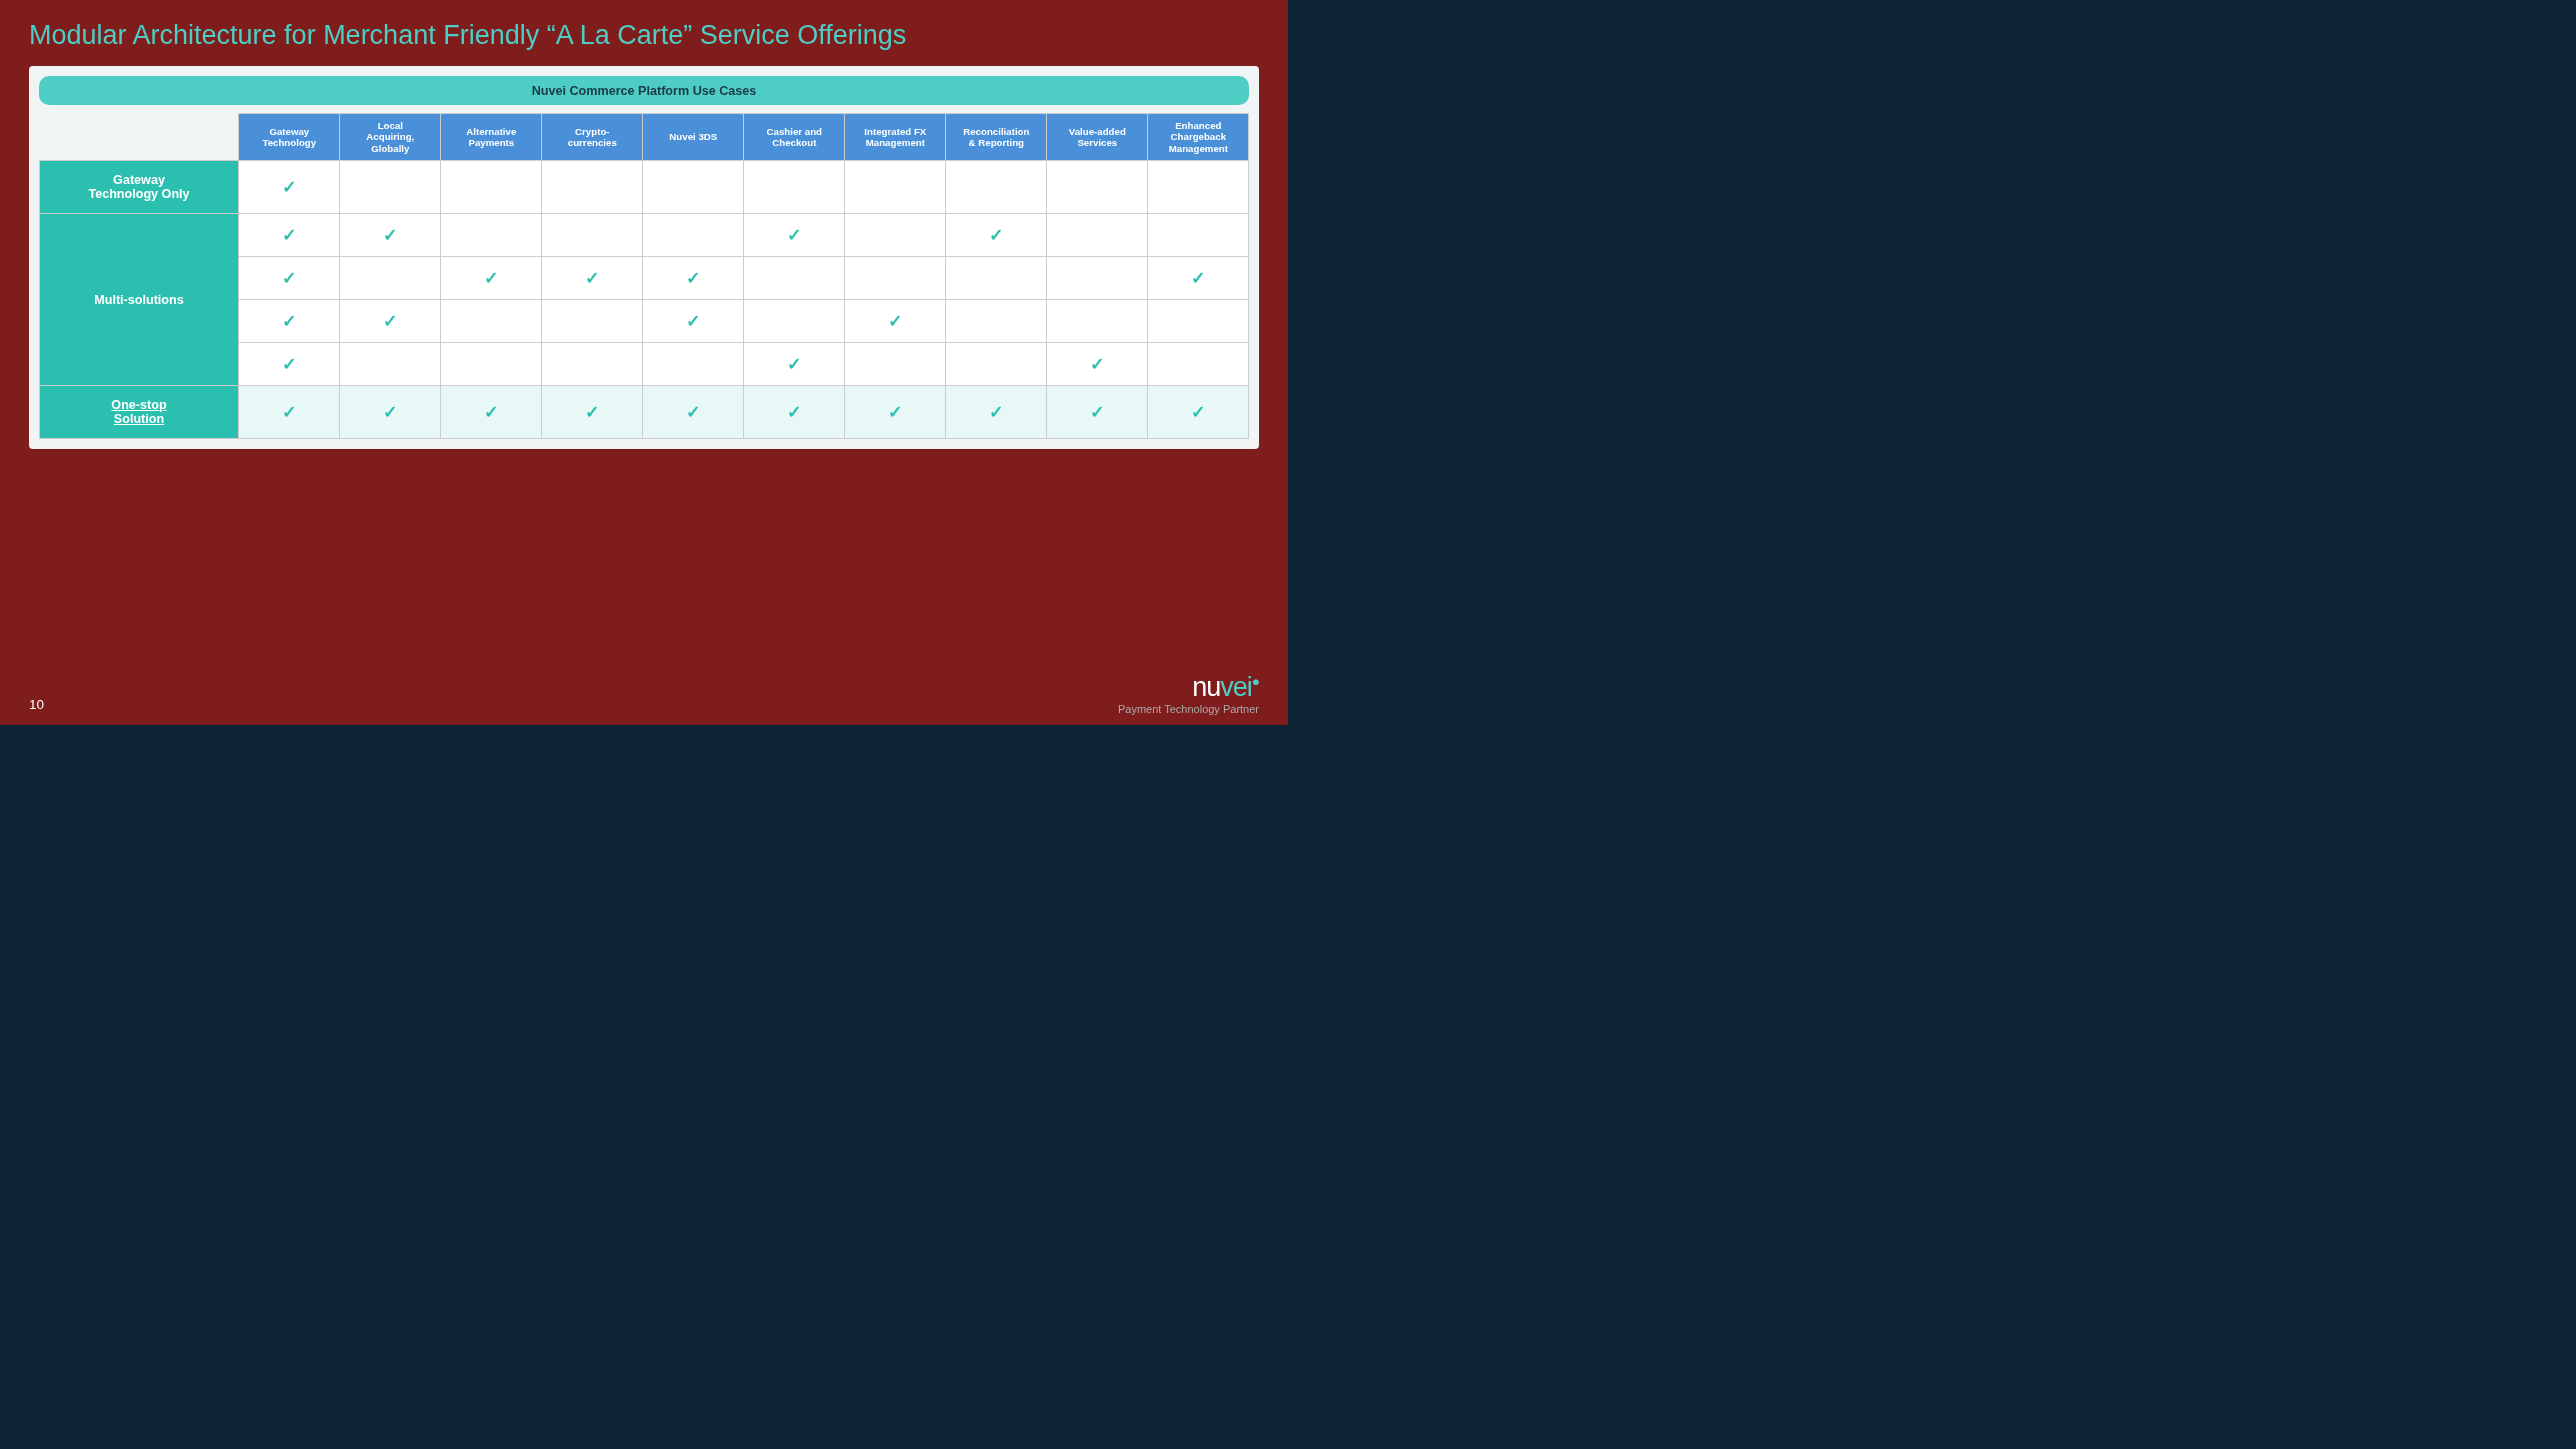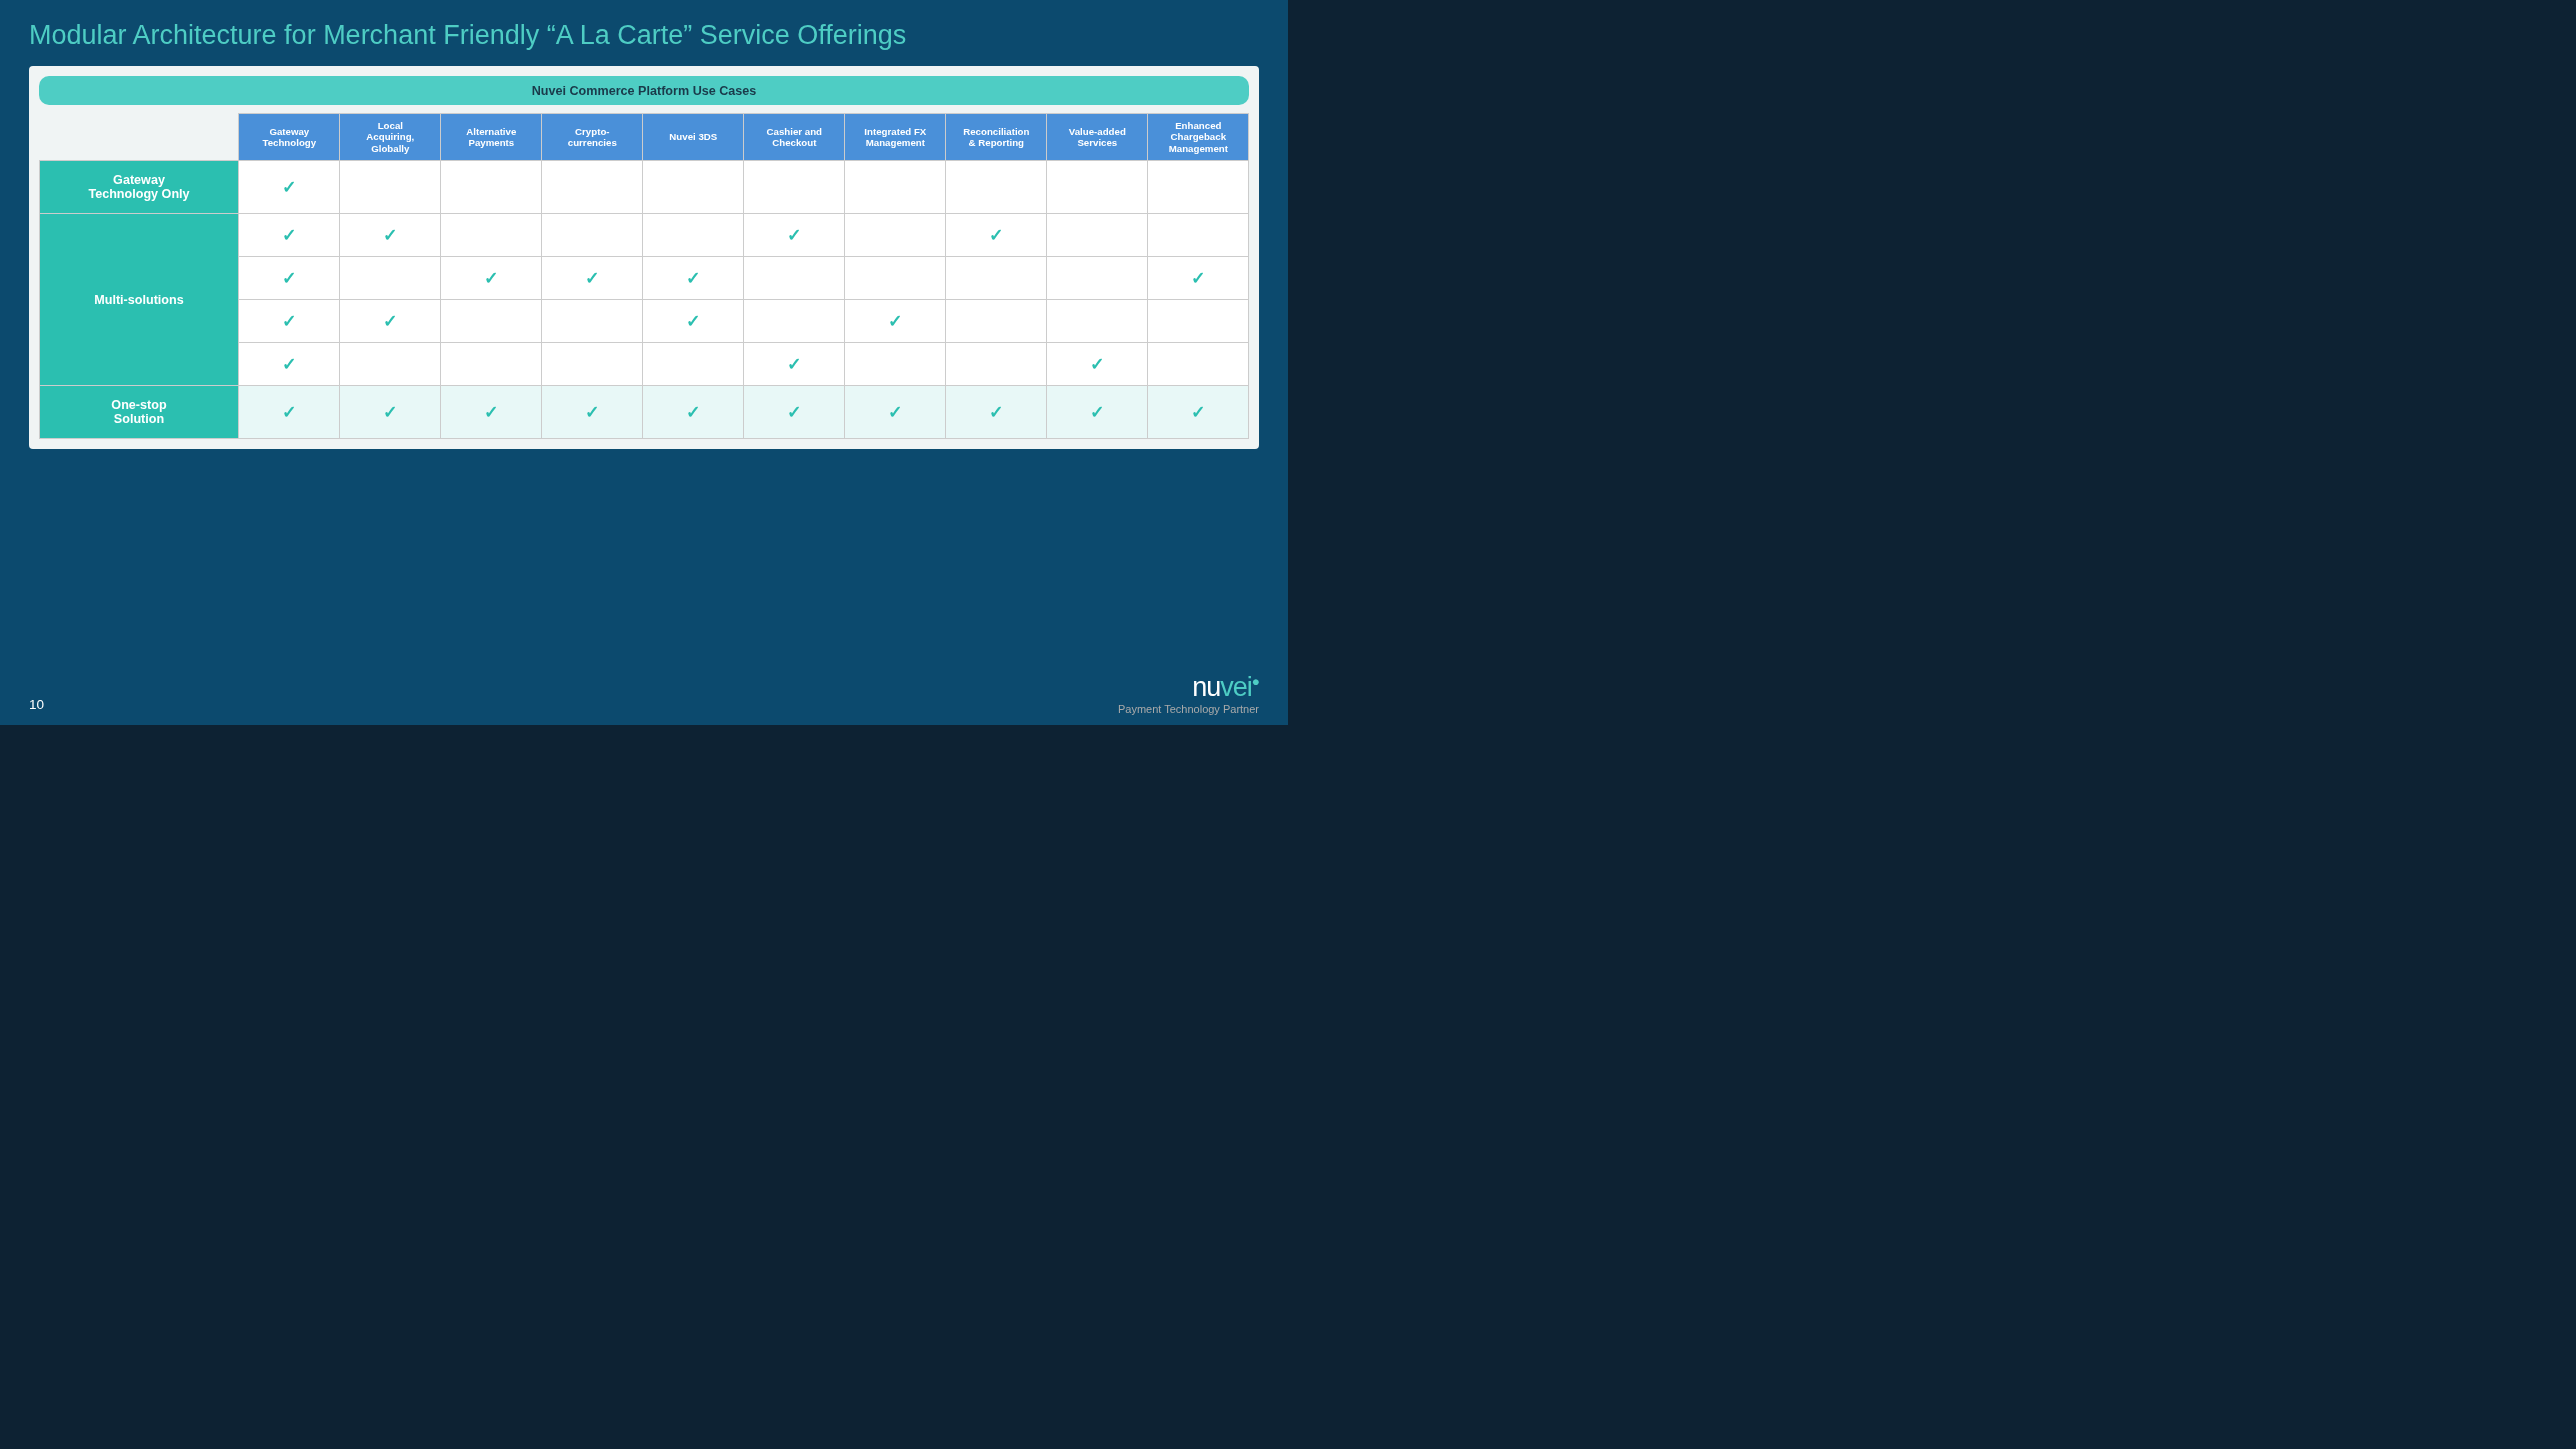--- a/index.html
+++ b/index.html
@@ -7,21 +7,21 @@
       background-color: #0d2233;
       font-family: Arial, sans-serif;
       width: 1288px;
       height: 725px;
       overflow: hidden;
       position: relative;
     }
     .page {
       width: 1288px;
       height: 725px;
-      background-color: #0c4a6e;
+      background-color: #7f1d1d;
       position: relative;
     }
     .title {
       color: #4ecdc4;
       font-size: 27px;
       font-weight: 400;
       padding: 19.3px 29px 9.7px 29px;
       line-height: 1.2;
     }
     .main-content {
@@ -209,21 +209,21 @@
             <td class="cell"></td>
             <td class="cell"></td>
             <td class="cell"><span class="checkmark">✓</span></td>
             <td class="cell"></td>
             <td class="cell"></td>
             <td class="cell"><span class="checkmark">✓</span></td>
             <td class="cell"></td>
           </tr>
 
           <tr class="one-stop-row">
-            <td class="row-header" style="height:53px;">One-stop<br>Solution</td>
+            <td class="row-header" style="height:53px;text-decoration:underline;">One-stop<br>Solution</td>
             <td class="cell" style="background:#e8f8f7;"><span class="checkmark">✓</span></td>
             <td class="cell" style="background:#e8f8f7;"><span class="checkmark">✓</span></td>
             <td class="cell" style="background:#e8f8f7;"><span class="checkmark">✓</span></td>
             <td class="cell" style="background:#e8f8f7;"><span class="checkmark">✓</span></td>
             <td class="cell" style="background:#e8f8f7;"><span class="checkmark">✓</span></td>
             <td class="cell" style="background:#e8f8f7;"><span class="checkmark">✓</span></td>
             <td class="cell" style="background:#e8f8f7;"><span class="checkmark">✓</span></td>
             <td class="cell" style="background:#e8f8f7;"><span class="checkmark">✓</span></td>
             <td class="cell" style="background:#e8f8f7;"><span class="checkmark">✓</span></td>
             <td class="cell" style="background:#e8f8f7;"><span class="checkmark">✓</span></td>

